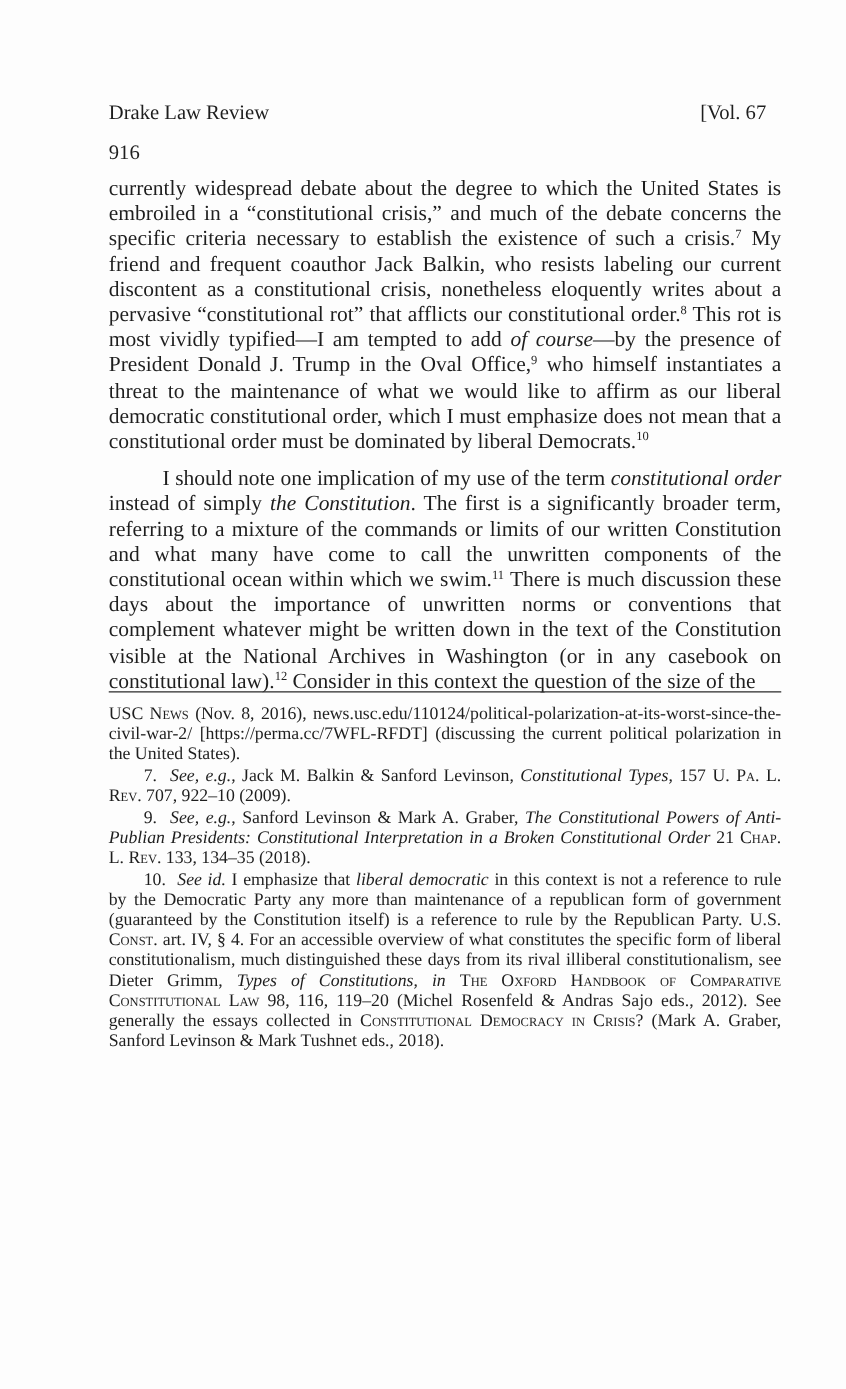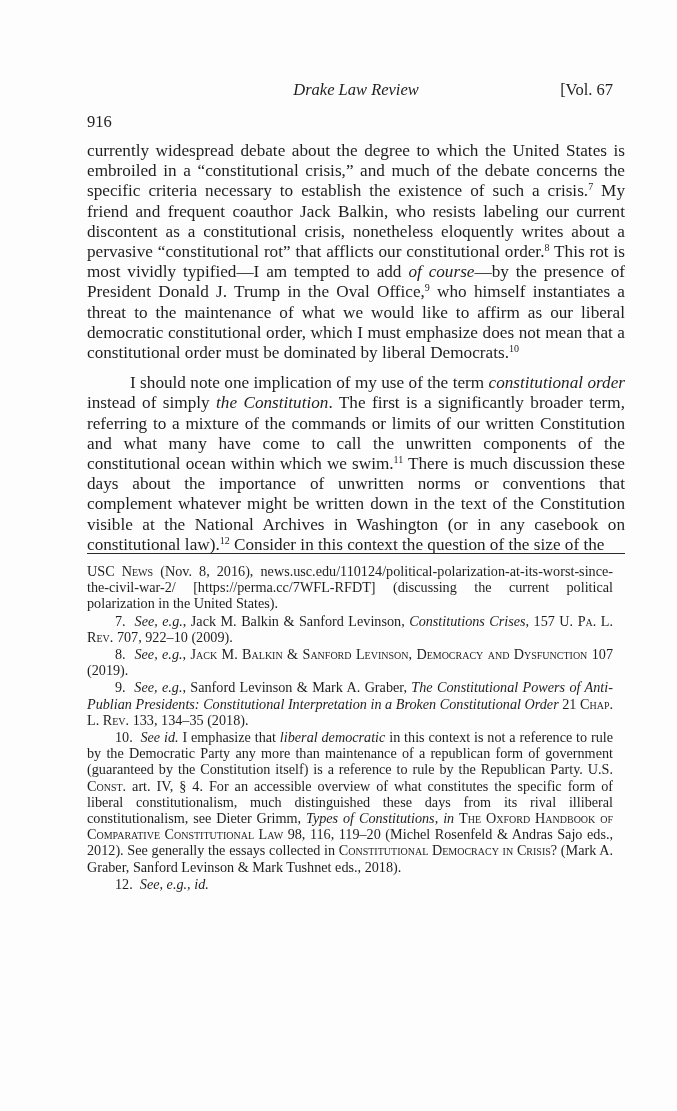--- a/index.html
+++ b/index.html
@@ -2,32 +2,32 @@
 <html><head>
   <meta charset="utf-8">
   <style>
     html, body { margin: 0; padding: 0; background: #fdfdfd; }
     body { width: 677px; height: 1111px; overflow: hidden; position: relative;
            font-family: "Liberation Serif", "DejaVu Serif", serif; color: #1e1e1e; }
     .page { position: absolute; left: 87px; top: 0; width: 538px; }
     .running-head { position: absolute; top: 80px; left: 0; width: 538px; height: 20px;
                     font-size: 16.5px; }
     .running-head .pg { position: absolute; left: 0; margin-top: 32px; }
-    .running-head .journal { position: absolute; left: 0; width: 538px; text-align: center; font-style: italic; }
+    .running-head .journal { position: absolute; left: 0; width: 538px; text-align: left; }
     .running-head .vol { position: absolute; right: 12px; }
     .body-text { position: absolute; top: 141px; left: 0; width: 538px;
                  font-size: 17.2px; line-height: 20.2px; text-align: justify; }
     .body-text p { margin: 0; }
     .body-text p + p { margin-top: 10px; text-indent: 43px; }
     sup { font-size: 10px; line-height: 0; vertical-align: 6px; }
     .fn-rule { position: absolute; top: 553px; left: 0; width: 538px; height: 0;
                border-top: 1.2px solid #2a2a2a; }
     .footnotes { position: absolute; top: 563px; left: 0; width: 538px;
                  font-size: 14.2px; line-height: 16.2px; text-align: justify; }
-    .footnotes p { margin: 0 12px 1px 0; }
+    .footnotes p { margin: 0 0 1px 0; }
     .footnotes p.fn { text-indent: 28px; }
     .footnotes p.cont { text-indent: 0; }
     .sc { font-variant: small-caps; }
     i { font-style: italic; }
   </style>
 </head>
 <body>
 
 <div class="page">
 
@@ -40,25 +40,23 @@
   <div class="body-text">
     <p><span>currently widespread debate about the degree to which the United States is embroiled in a “constitutional crisis,” and much of the debate concerns the specific criteria necessary to establish the existence of such a crisis.</span><sup>7</sup><span> My friend and frequent coauthor Jack Balkin, who resists labeling our current discontent as a constitutional crisis, nonetheless eloquently writes about a pervasive “constitutional rot” that afflicts our constitutional order.</span><sup>8</sup><span> This rot is most vividly typified—I am tempted to add </span><i>of course</i><span>—by the presence of President Donald J. Trump in the Oval Office,</span><sup>9</sup><span> who himself instantiates a threat to the maintenance of what we would like to affirm as our liberal democratic constitutional order, which I must emphasize does not mean that a constitutional order must be dominated by liberal Democrats.</span><sup>10</sup></p>
     <p><span>I should note one implication of my use of the term </span><i>constitutional order</i><span> instead of simply </span><i>the Constitution</i><span>. The first is a significantly broader term, referring to a mixture of the commands or limits of our written Constitution and what many have come to call the unwritten components of the constitutional ocean within which we swim.</span><sup>11</sup><span> There is much discussion these days about the importance of unwritten norms or conventions that complement whatever might be written down in the text of the Constitution visible at the National Archives in Washington (or in any casebook on constitutional law).</span><sup>12</sup><span> Consider in this context the question of the size of the</span></p>
   </div>
 
   <div class="fn-rule"></div>
 
   <div class="footnotes">
     <p class="cont"><span class="sc">USC News</span><span> (Nov. 8, 2016), news.usc.edu/110124/political-polarization-at-its-worst-since-the-civil-war-2/ [https://perma.cc/7WFL-RFDT] (discussing the current political polarization in the United States).</span></p>
 
-    <p class="fn"><span>7.</span>&nbsp; <i>See, e.g.</i><span>, Jack M. Balkin &amp; Sanford Levinson, </span><i>Constitutions Crises</i><span>, 157 U. </span><span class="sc">Pa.</span><span> L. </span><span class="sc">Rev.</span><span> 707, 922–10 (2009).</span></p>
+    <p class="fn"><span>7.</span>&nbsp; <i>See, e.g.</i><span>, Jack M. Balkin &amp; Sanford Levinson, </span><i>Constitutional Types</i><span>, 157 U. </span><span class="sc">Pa.</span><span> L. </span><span class="sc">Rev.</span><span> 707, 922–10 (2009).</span></p>
 
-    <p class="fn"><span>8.</span>&nbsp; <i>See, e.g.</i><span>, </span><span class="sc">Jack M. Balkin &amp; Sanford Levinson, Democracy and Dysfunction</span><span> 107 (2019).</span></p>
 
     <p class="fn"><span>9.</span>&nbsp; <i>See, e.g.</i><span>, Sanford Levinson &amp; Mark A. Graber, </span><i>The Constitutional Powers of Anti-Publian Presidents: Constitutional Interpretation in a Broken Constitutional Order</i><span> 21 </span><span class="sc">Chap. L. Rev.</span><span> 133, 134–35 (2018).</span></p>
 
     <p class="fn"><span>10.</span>&nbsp; <i>See id.</i><span> I emphasize that </span><i>liberal democratic</i><span> in this context is not a reference to rule by the Democratic Party any more than maintenance of a republican form of government (guaranteed by the Constitution itself) is a reference to rule by the Republican Party. U.S. </span><span class="sc">Const.</span><span> art. IV, § 4. For an accessible overview of what constitutes the specific form of liberal constitutionalism, much distinguished these days from its rival illiberal constitutionalism, see Dieter Grimm, </span><i>Types of Constitutions</i><span>, </span><i>in</i><span> </span><span class="sc">The Oxford Handbook of Comparative Constitutional Law</span><span> 98, 116, 119–20 (Michel Rosenfeld &amp; Andras Sajo eds., 2012). See generally the essays collected in </span><span class="sc">Constitutional Democracy in Crisis?</span><span> (Mark A. Graber, Sanford Levinson &amp; Mark Tushnet eds., 2018).</span></p>
 
 
-    <p class="fn"><span>12.</span>&nbsp; <i>See, e.g.</i><i>, </i><i>id.</i></p>
   </div>
 
 </div>
 
 </body></html>

